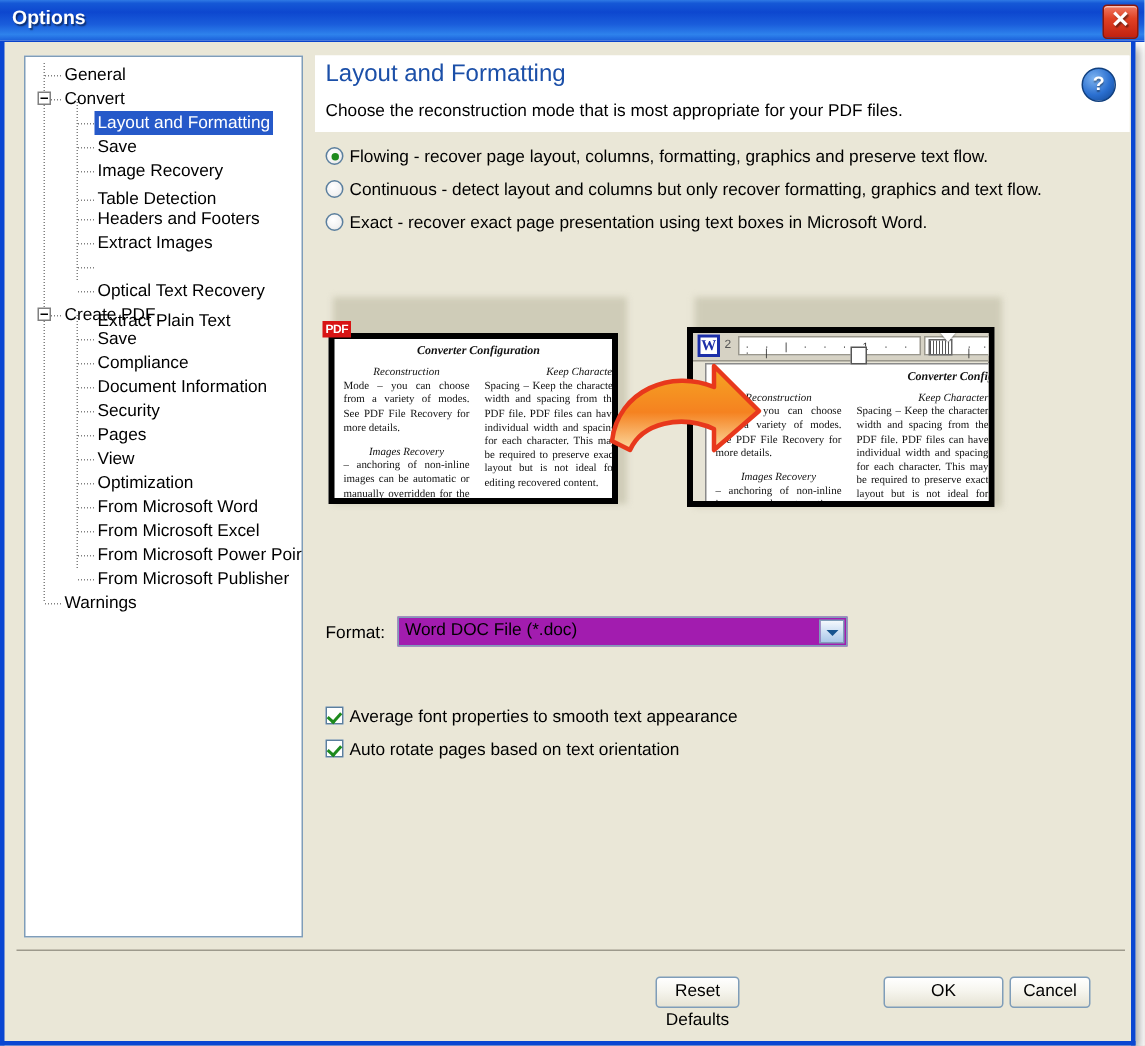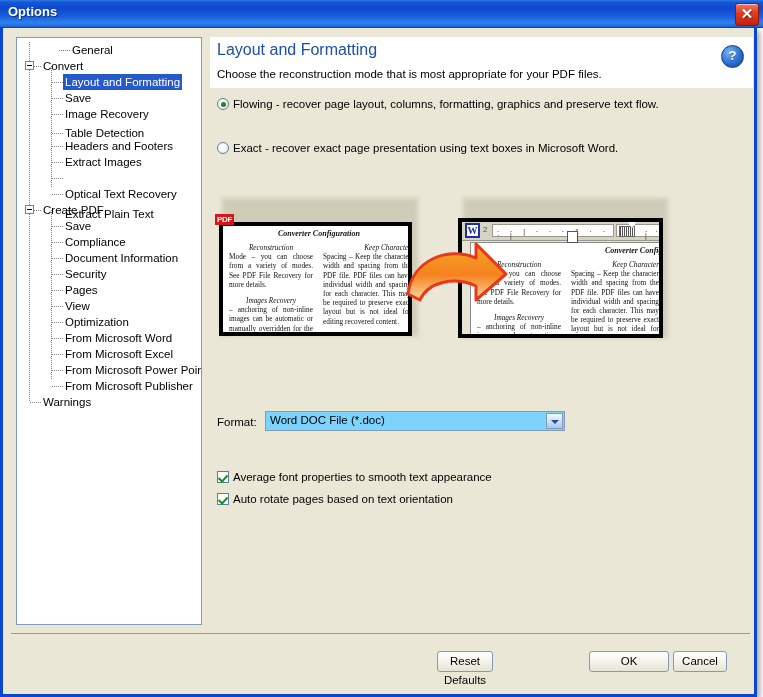--- a/index.html
+++ b/index.html
@@ -210,21 +210,21 @@
     box-sizing: border-box;
   }
   
   #formatlabel {
     position: absolute; left: 214px; top: 417px;
     font-size: 11.5px; color: #000;
   }
   #formatselect {
     position: absolute; left: 262px; top: 412px;
     width: 300px; height: 20px;
-    background: #7dd3fc;
+    background: #a21caf;
     border: 1px solid #7f9db9;
     box-sizing: border-box;
     cursor: pointer;
   }
   #formatselect .val {
     position: absolute; left: 4px; top: 2px;
     font-size: 11.5px; color: #000;
   }
   #formatselect .arrowbox {
     position: absolute; right: 1px; top: 1px;
@@ -293,21 +293,21 @@
   </div>
 </div>
 
 <div id="window" style="top:28px;height:669px;">
 
   <div id="treepanel" style="top:9px;">
     <div id="treeinner" style="position:absolute;left:0;top:4px;width:184px;">
         <div class="vline" style="left: 12px; top: 0px; height: 360px;"></div>
         <div class="vline" style="left: 34px; top: 24px; height: 121px;"></div>
         <div class="vline" style="left: 34px; top: 168px; height: 169px;"></div>
-        <div class="tnode" style="position: absolute; left: 0px; top: 0px; width: 184px; margin-left: 29px;">
+        <div class="tnode" style="position: absolute; left: 0px; top: 0px; width: 184px;">
           <div class="hline" style="left: 13px; top: 8px; width: 11px;"></div>
           <span class="lbl" style="left: 24px;">General</span>
         </div>
         <div class="tnode" style="position: absolute; left: 0px; top: 16px; width: 184px;">
           <div class="hline" style="left: 13px; top: 8px; width: 11px;"></div>
           <div class="expander" style="left: 8px; top: 3px;"></div>
           <span class="lbl" style="left: 24px;">Convert</span>
         </div>
         <div class="tnode sel" style="position: absolute; left: 0px; top: 32px; width: 184px;">
           <div class="hline" style="left: 35px; top: 8px; width: 11px;"></div>
@@ -400,20 +400,23 @@
   <div id="header" style="top:9px;">
     <div class="h1">Layout and Formatting</div>
     <div class="sub">Choose the reconstruction mode that is most appropriate for your PDF files.</div>
     <div id="helpicon">
       <div class="q">?</div>
     </div>
   </div>
 
   <div class="radiorow" style="top:70px;">
     <span class="rad on"></span><span>Flowing - recover page layout, columns, formatting, graphics and preserve text flow.</span>
+  </div>
+  <div class="radiorow" style="top:92px;">
+    <span class="rad"></span><span>Continuous - detect layout and columns but only recover formatting, graphics and text flow.</span>
   </div>
   <div class="radiorow" style="top:114px;">
     <span class="rad"></span><span>Exact - recover exact page presentation using text boxes in Microsoft Word.</span>
   </div>
 
   <div style="position:absolute;left:207px;top:150px;width:543px;height:200px;">
 
     <div style="position:absolute;left:12px;top:20px;width:196px;height:138px;background:#cfccb8;filter:blur(2px);"></div>
 
     <div class="pdfbadge" style="left:5px;top:36px;">PDF</div>

